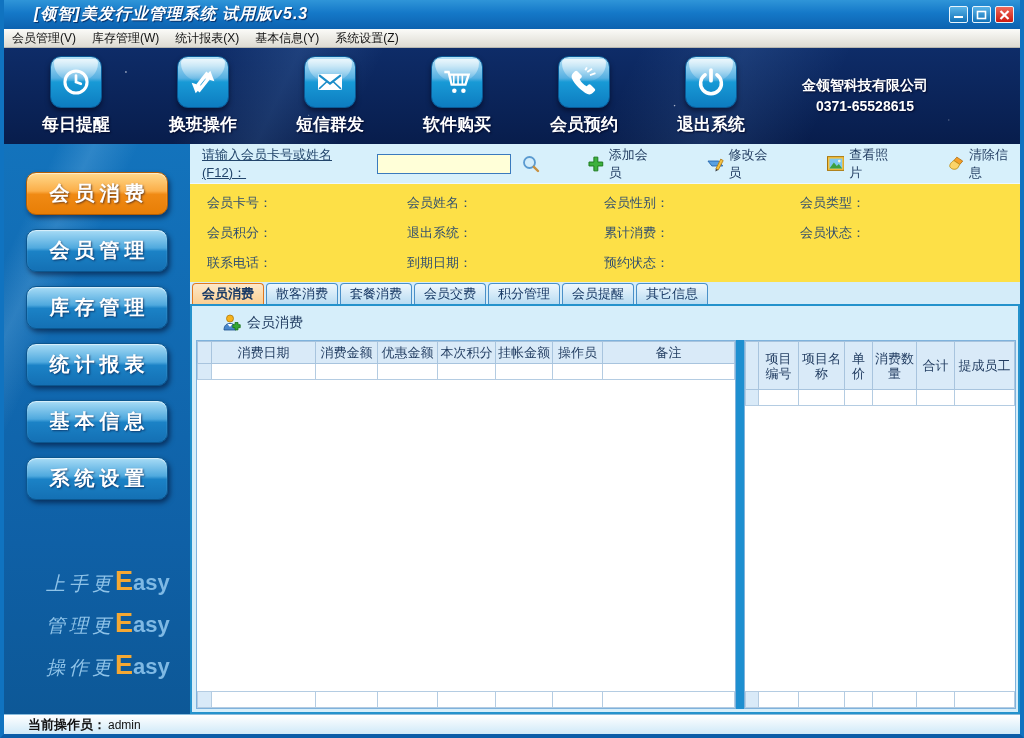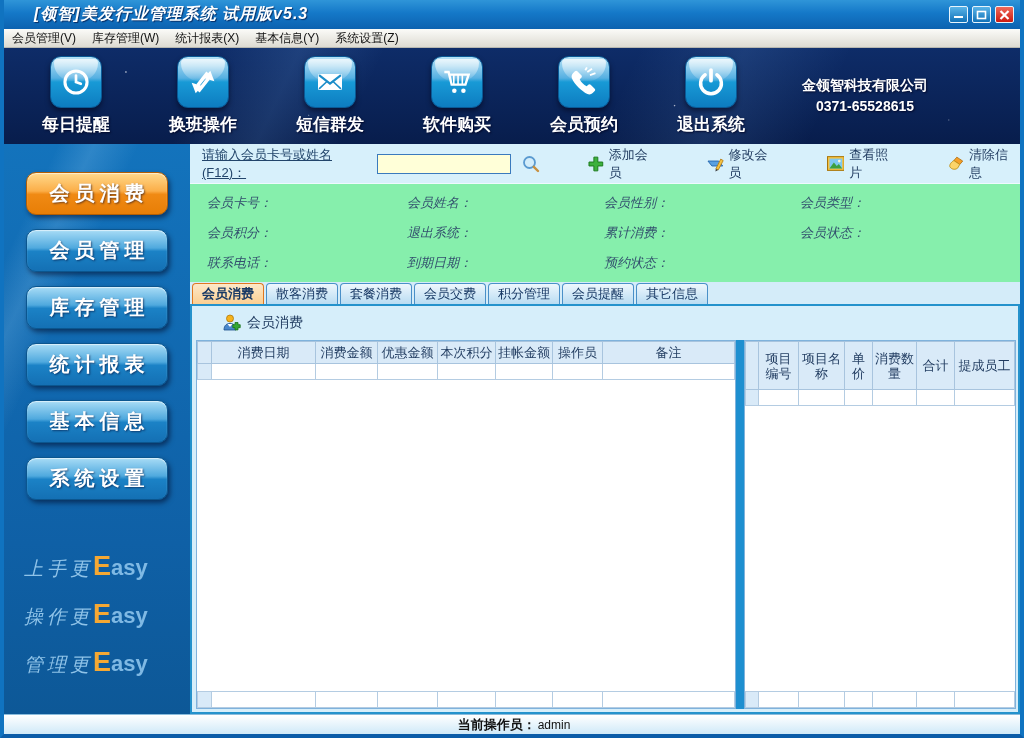--- a/index.html
+++ b/index.html
@@ -62,40 +62,40 @@
   .nav-btn { width:142px; height:43px; margin:14px auto 0 auto; border-radius:10px;
     display:flex; align-items:center; justify-content:center; cursor:pointer;
     color:#fff; font-size:20px; font-weight:bold; letter-spacing:5px; padding-left:5px;
     text-shadow:1px 1px 2px rgba(0,0,40,.55);
     background:linear-gradient(180deg,#a8dcf6 0%,#4fa9de 44%,#1b82c6 52%,#1470b4 100%);
     border:1px solid #0b568f; box-shadow:2px 3px 5px rgba(0,0,25,.5), inset 0 1px 1px rgba(255,255,255,.6); }
   .nav-btn:first-child { margin-top:28px; }
   .nav-btn.active { background:linear-gradient(180deg,#ffd98c 0%,#fbae48 44%,#f08a14 52%,#e87e06 100%);
     border-color:#b35e04; }
   .slogans { position:absolute; left:20px; bottom:34px; }
-  .slogan { margin-top:16px; line-height:28px; white-space:nowrap; }
+  .slogan { margin-top:16px; line-height:22px; white-space:nowrap;margin-left:22px; }
   .slogan .zh { font-size:19px; font-style:italic; color:#8fc3e8; letter-spacing:4px; }
   .slogan .e { font-size:27px; font-weight:bold; color:#f5a833; }
   .slogan .asy { font-size:22px; font-weight:bold; color:#7fb9e4; }
 
   
   .main { flex:1; display:flex; flex-direction:column; min-width:0; background:#d4ecf9; }
 
   .search-row { height:40px; flex:0 0 40px; display:flex; align-items:center; padding-left:12px;
     background:#d7f0fb; border-bottom:1px solid #eef9fe; }
   .search-label { font-size:13px; color:#22456b; text-decoration:underline; }
   .search-input { width:134px; height:20px; margin-left:4px; background:#ffffd8;
     border:1px solid #3a7abd; font-size:13px; padding:0 3px; outline:none; }
   .magnifier { margin-left:10px; cursor:pointer; display:flex; }
   .action-btn { display:flex; align-items:center; gap:5px; cursor:pointer;
     font-size:13px; color:#1f3a5f; margin-left:47px; }
 
   .info-panel { height:98px; flex:0 0 98px; display:grid;
     grid-template-columns:200px 197px 196px 1fr; grid-auto-rows:1fr;
-    align-items:center; padding:4px 0 4px 17px; background:#86efac;font-style:italic; }
+    align-items:center; padding:4px 0 4px 17px; background:#fde047; }
   .info-label { font-size:13px; color:#33506e; }
 
   .tabbar { height:22px; flex:0 0 22px; display:flex; align-items:flex-end; padding-left:2px; gap:2px; }
   .tab { height:21px; display:flex; align-items:center; padding:0 9px; cursor:pointer;
     font-size:13px; color:#173864; border:1px solid #4a90c8; border-bottom:none;
     border-radius:4px 4px 0 0; background:linear-gradient(180deg,#eef7fd,#b9dcf2); }
   .tab.active { background:linear-gradient(180deg,#fde8c8,#fbcf92); border-color:#e07820; font-weight:bold; }
 
   .content-panel { flex:1; display:flex; flex-direction:column; min-height:0;
     border:2px solid #2492cc; background:#d6eefa; }
@@ -110,22 +110,22 @@
   .datagrid table { border-collapse:collapse; table-layout:fixed; width:100%; }
   .datagrid th { border:1px solid #a8c4de; background:#d9eaf8; color:#1f3a5f;
     font-size:13px; font-weight:normal; height:22px; line-height:15px; text-align:center;
     padding:1px 1px; overflow:hidden; }
   .datagrid.right th { height:48px; }
   .datagrid td { border:1px solid #b4cce2; background:#fff; height:16px; }
   .datagrid td.rowsel { background:#d9eaf8; }
   .grid-body { flex:1; background:#fff; }
 
   
-  .statusbar { height:20px; flex:0 0 20px; display:flex; align-items:center; padding-left:4px;
-    background:linear-gradient(180deg,#ffffff,#cfe9f8); border-top:1px solid #8abcdc;justify-content:center; }
+  .statusbar { height:20px; flex:0 0 20px; display:flex; align-items:center; padding-left:24px;
+    background:linear-gradient(180deg,#ffffff,#cfe9f8); border-top:1px solid #8abcdc; }
   .status-label { font-size:13px; color:#111; font-weight:bold; }
   .status-value { font-size:12px; color:#111; font-family:Liberation Sans, sans-serif; margin-left:2px; }
 </style>
 </head>
 <body>
 
 <div class="window">
 
   <div class="titlebar">
     <span class="title">[领智]美发行业管理系统 试用版v5.3</span>
@@ -228,22 +228,22 @@
 
     <div class="sidebar">
       <div class="nav-btn active">会员消费</div>
       <div class="nav-btn">会员管理</div>
       <div class="nav-btn">库存管理</div>
       <div class="nav-btn">统计报表</div>
       <div class="nav-btn">基本信息</div>
       <div class="nav-btn">系统设置</div>
       <div class="slogans">
         <div class="slogan"><span class="zh">上手更</span><span class="e">E</span><span class="asy">asy</span></div>
+        <div class="slogan"><span class="zh">管理更</span><span class="e">E</span><span class="asy">asy</span></div>
         <div class="slogan"><span class="zh">操作更</span><span class="e">E</span><span class="asy">asy</span></div>
-        <div class="slogan"><span class="zh">管理更</span><span class="e">E</span><span class="asy">asy</span></div>
       </div>
     </div>
 
     <div class="main">
 
       <div class="search-row">
         <span class="search-label">请输入会员卡号或姓名(F12)：</span>
         <input class="search-input" type="text" value="" style="">
         <span class="magnifier">
           <svg width="20" height="20" viewBox="0 0 20 20">

